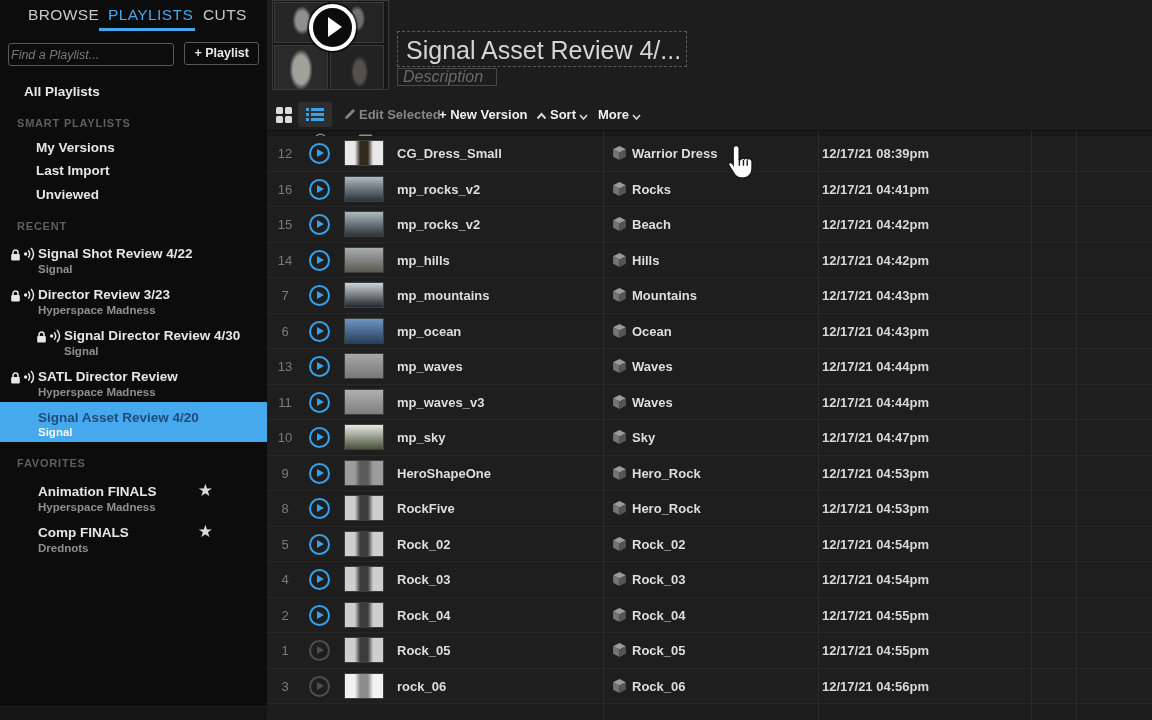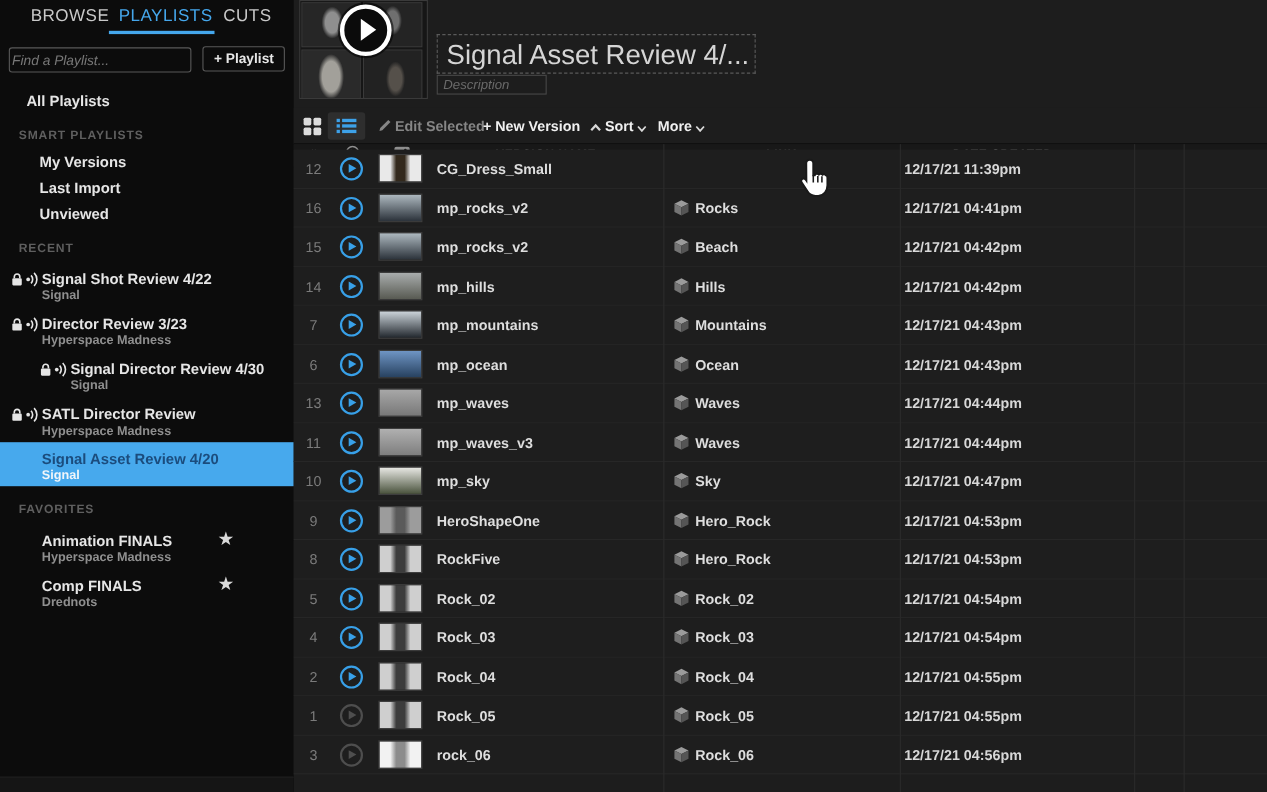--- a/index.html
+++ b/index.html
@@ -38,21 +38,21 @@
        background:#161616;display:grid;grid-template-columns:54px 54px;grid-template-rows:41px 45px;gap:2px;padding:1px;box-sizing:border-box;}
   .tw-tile{background:#262626;border:1px solid #3a3a3a;box-sizing:border-box;}
   #play-overlay{position:absolute;left:309px;top:4px;width:47px;height:47px;border-radius:50%;background:#0b0b0b;
        border:4px solid #fff;box-shadow:0 0 0 2px rgba(0,0,0,.55);box-sizing:border-box;cursor:pointer;}
   #play-overlay .tri{position:absolute;left:15px;top:9px;width:0;height:0;border-left:14px solid #fff;
        border-top:10px solid transparent;border-bottom:10px solid transparent;}
   #playlist-title{position:absolute;left:397px;top:31px;width:290px;height:36px;border:1px dashed #5a5a5a;
        color:#d5d5d5;font-size:25px;font-weight:400;line-height:36px;padding:0 8px;white-space:nowrap;
        overflow:hidden;box-sizing:border-box;cursor:text;}
   #playlist-desc{position:absolute;left:397px;top:68px;width:100px;height:18px;background:transparent;
-       border:1px solid #484848;color:#fdba74;font-size:12px;padding:0 5px;box-sizing:border-box;
+       border:1px solid #484848;color:#fdba74;font-size:16px;padding:0 5px;box-sizing:border-box;
        font-family:"Liberation Sans",sans-serif;outline:none;}
   #playlist-desc::placeholder{color:#6a6a6a;font-style:italic;}
   
   #toolbar{position:absolute;left:267px;top:98px;width:885px;height:33px;background:#1d1d1d;border-bottom:1px solid #101010;box-sizing:border-box;}
   #grid-view-btn{position:absolute;left:9px;top:9px;width:16px;height:16px;display:grid;
        grid-template-columns:7px 7px;grid-template-rows:7px 7px;gap:2px;cursor:pointer;}
   #grid-view-btn span{background:#dcdcdc;border-radius:1.5px;}
   #list-view-btn{position:absolute;left:31px;top:4px;width:34px;height:25px;background:#2e2e2e;border-radius:3px;cursor:pointer;}
   .lv-row{position:absolute;left:8px;height:3px;}
   .lv-row i{position:absolute;left:0;top:0;width:3px;height:3px;background:#3da1e8;}
@@ -268,21 +268,26 @@
   </div>
 
   <div id="rows">
       <div class="trow">
         <div class="cell-num">12</div>
         <div class="playbtn">
           <div class="tri"></div>
         </div>
         <div class="thumb" style="background: linear-gradient(90deg, rgb(233, 233, 233) 0px, rgb(233, 233, 233) 26%, rgb(51, 41, 28) 40%, rgb(51, 41, 28) 60%, rgb(233, 233, 233) 74%, rgb(233, 233, 233) 100%);"></div>
         <div class="cell-name">CG_Dress_Small</div>
-        <div class="cell-date">12/17/21 11:39pm</div>
+        <div class="cell-link"><span><svg width="15" height="16" viewBox="0 0 14 15">
+              <path d="M7 1l6 3-6 3-6-3z" fill="#9b9b9b"></path>
+              <path d="M1 4l6 3v7L1 11z" fill="#747474"></path>
+              <path d="M13 4L7 7v7l6-3z" fill="#555555"></path>
+            </svg></span><span>Warrior Dress</span></div>
+        <div class="cell-date">12/17/21 08:39pm</div>
       </div>
       <div class="trow">
         <div class="cell-num">16</div>
         <div class="playbtn">
           <div class="tri"></div>
         </div>
         <div class="thumb" style="background: linear-gradient(rgb(174, 185, 192), rgb(43, 50, 58));"></div>
         <div class="cell-name">mp_rocks_v2</div>
         <div class="cell-link"><span><svg width="15" height="16" viewBox="0 0 14 15">
               <path d="M7 1l6 3-6 3-6-3z" fill="#9b9b9b"></path>

